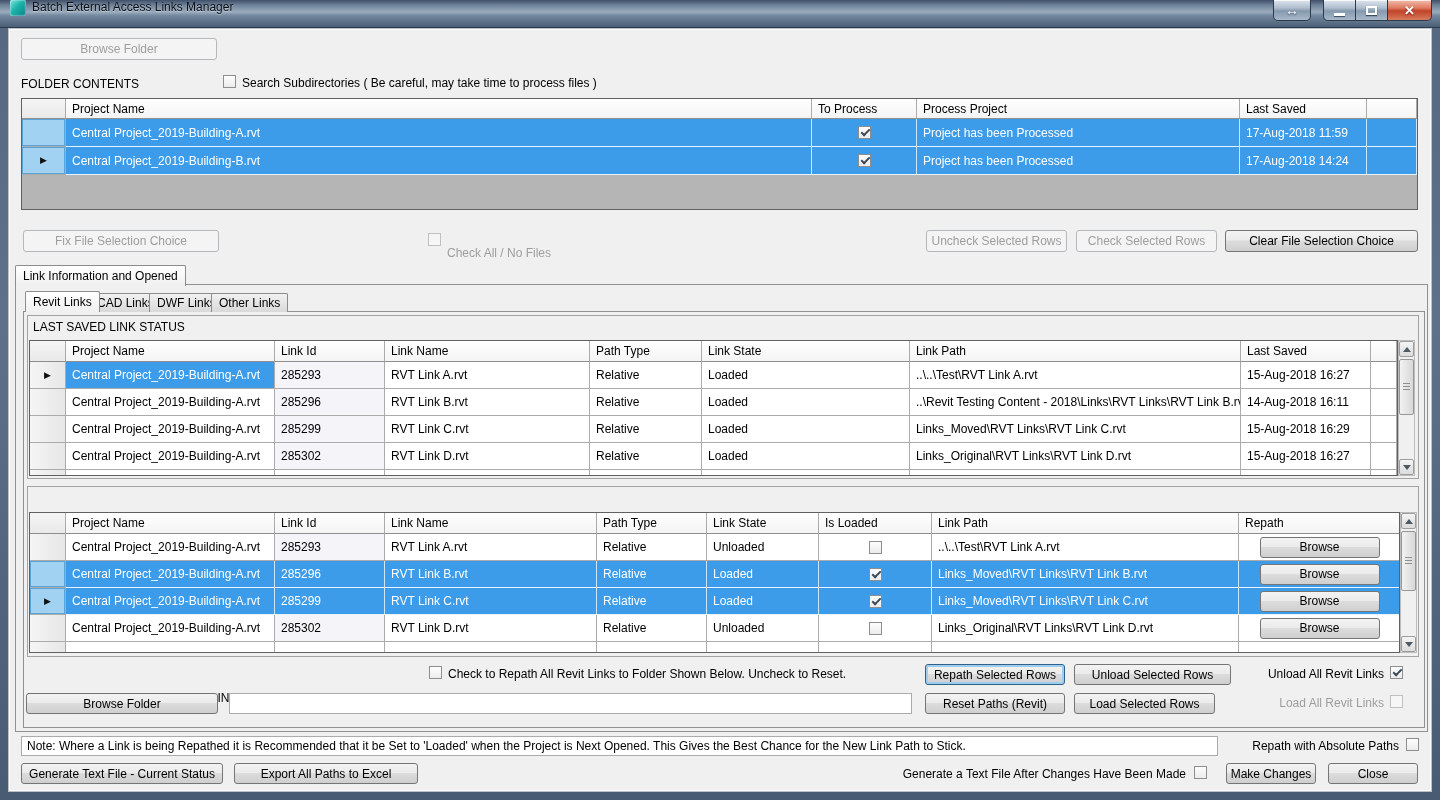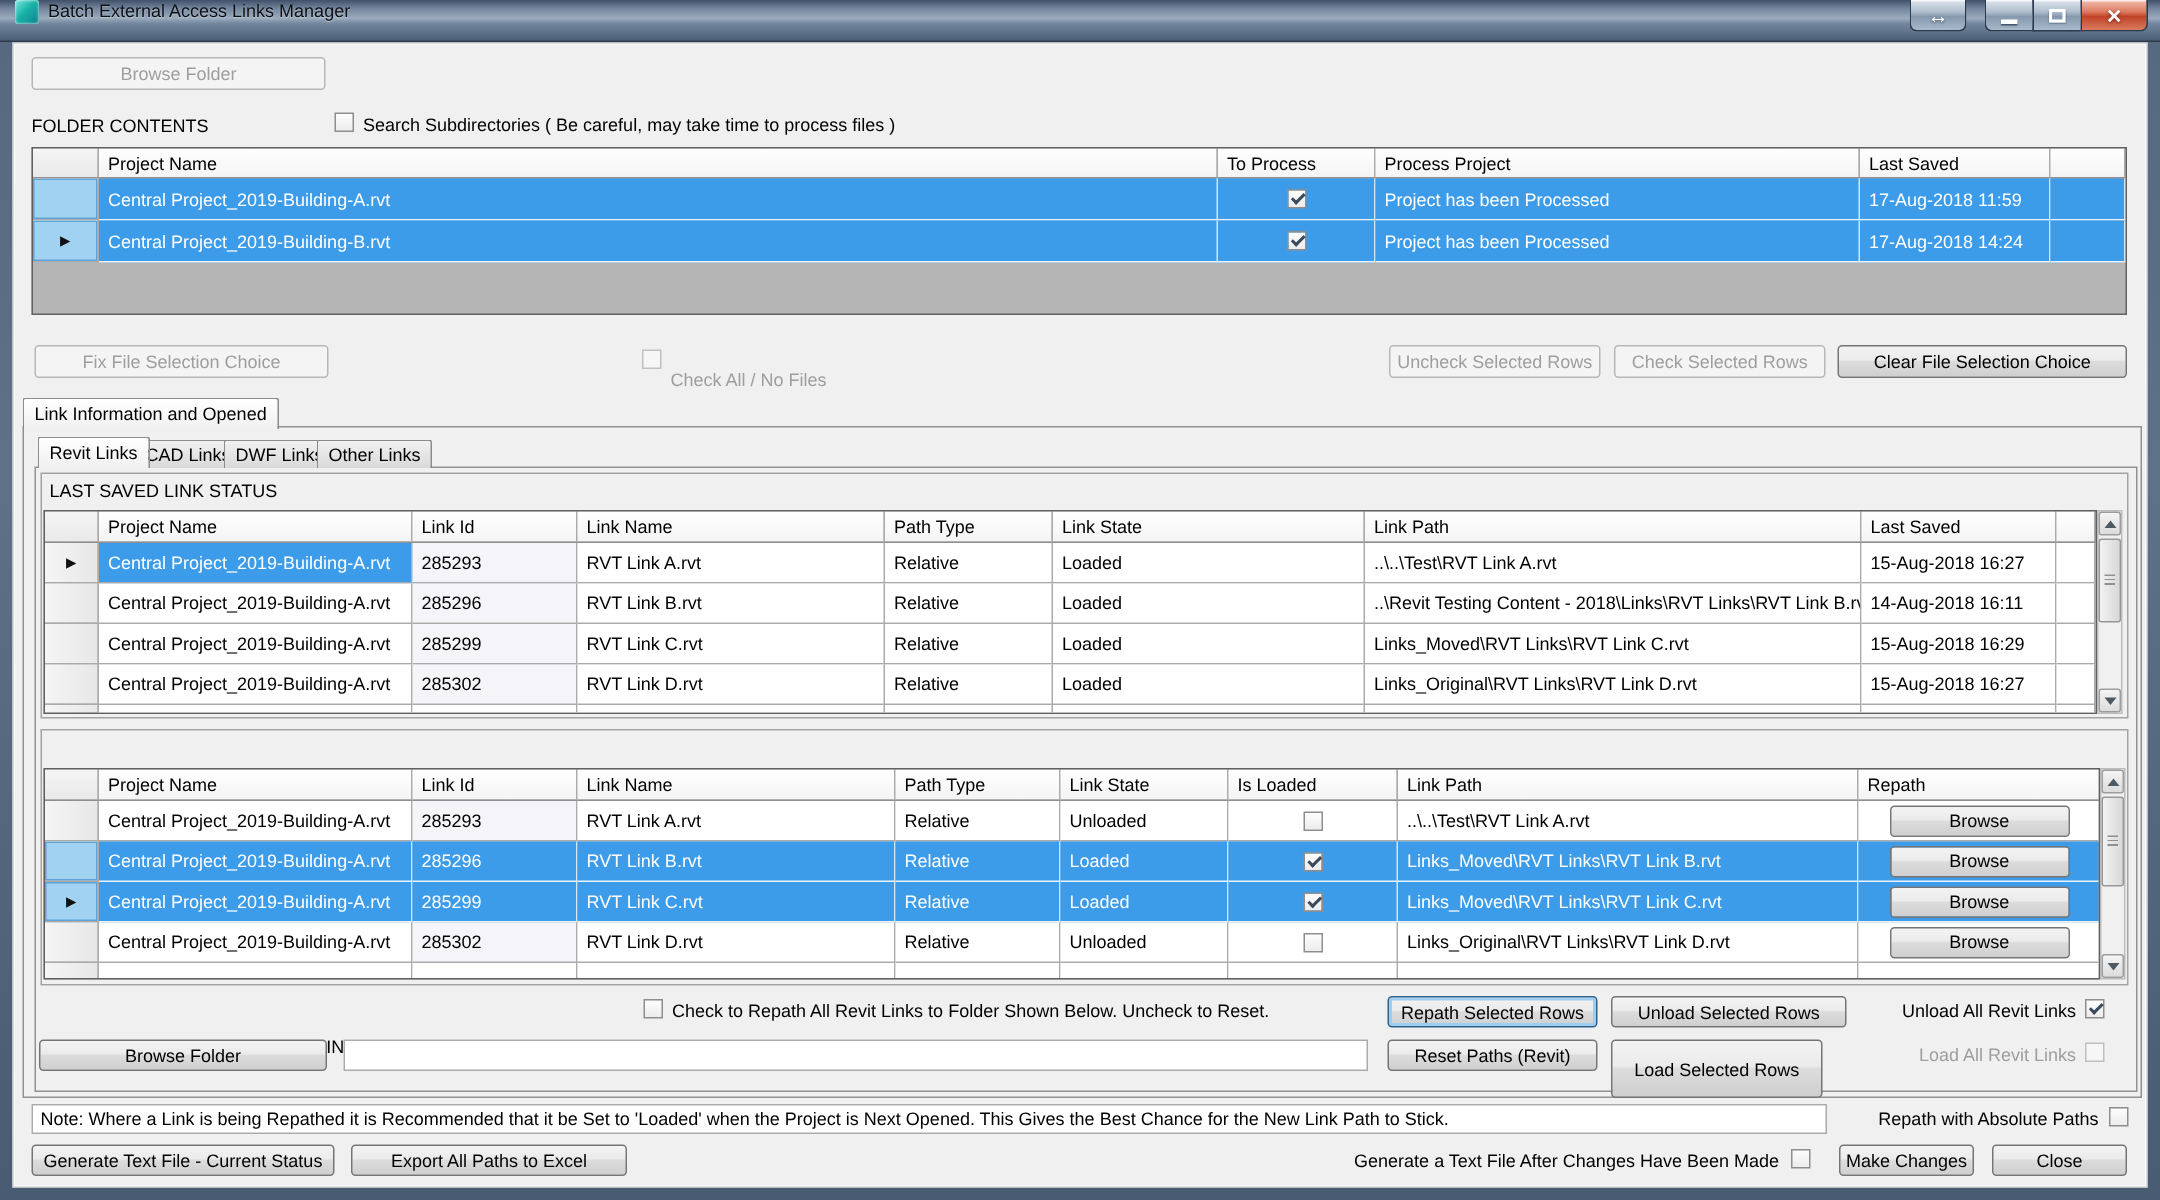--- a/index.html
+++ b/index.html
@@ -350,21 +350,21 @@
     <span class="cb cbabs" style="left:420px;top:637px;z-index:2;"></span>
     <div class="lbl" style="left:439px;top:638px;z-index:2;">Check to Repath All Revit Links to Folder Shown Below. Uncheck to Reset.</div>
     <div class="btn focus" style="left:916px;top:635px;width:140px;height:21px;z-index:2;">Repath Selected Rows</div>
     <div class="btn" style="left:1065px;top:635px;width:157px;height:21px;z-index:2;">Unload Selected Rows</div>
     <div class="lbl" style="left:1232px;top:638px;width:143px;text-align:right;z-index:2;">Unload All Revit Links</div>
     <span class="cb cbabs checked" style="left:1381px;top:637px;z-index:2;"></span>
 
     <div class="btn" style="left:17px;top:664px;width:192px;height:21px;z-index:2;">Browse Folder</div>
     <div class="tbox" style="left:220px;top:664px;width:683px;height:21px;z-index:2;"></div>
     <div class="btn" style="left:916px;top:664px;width:140px;height:21px;z-index:2;">Reset Paths (Revit)</div>
-    <div class="btn" style="left:1065px;top:664px;width:141px;height:39px;z-index:2;">Load Selected Rows</div>
+    <div class="btn" style="left:1065px;top:664px;width:141px;height:21px;z-index:2;">Load Selected Rows</div>
     <div class="lbl dis" style="left:1232px;top:667px;width:143px;text-align:right;z-index:2;">Load All Revit Links</div>
     <span class="cb cbabs dis" style="left:1381px;top:666px;z-index:2;"></span>
 
     <div class="tbox" style="left:12px;top:707px;width:1197px;height:20px;">Note: Where a Link is being Repathed it is Recommended that it be Set to 'Loaded' when the Project is Next Opened. This Gives the Best Chance for the New Link Path to Stick.</div>
     <div class="lbl" style="left:1235px;top:710px;width:155px;text-align:right;">Repath with Absolute Paths</div>
     <span class="cb cbabs" style="left:1397px;top:709px;"></span>
 
     <div class="btn" style="left:12px;top:734px;width:202px;height:21px;">Generate Text File - Current Status</div>
     <div class="btn" style="left:225px;top:734px;width:184px;height:21px;">Export All Paths to Excel</div>
     <div class="lbl" style="left:877px;top:738px;width:300px;text-align:right;">Generate a Text File After Changes Have Been Made</div>

